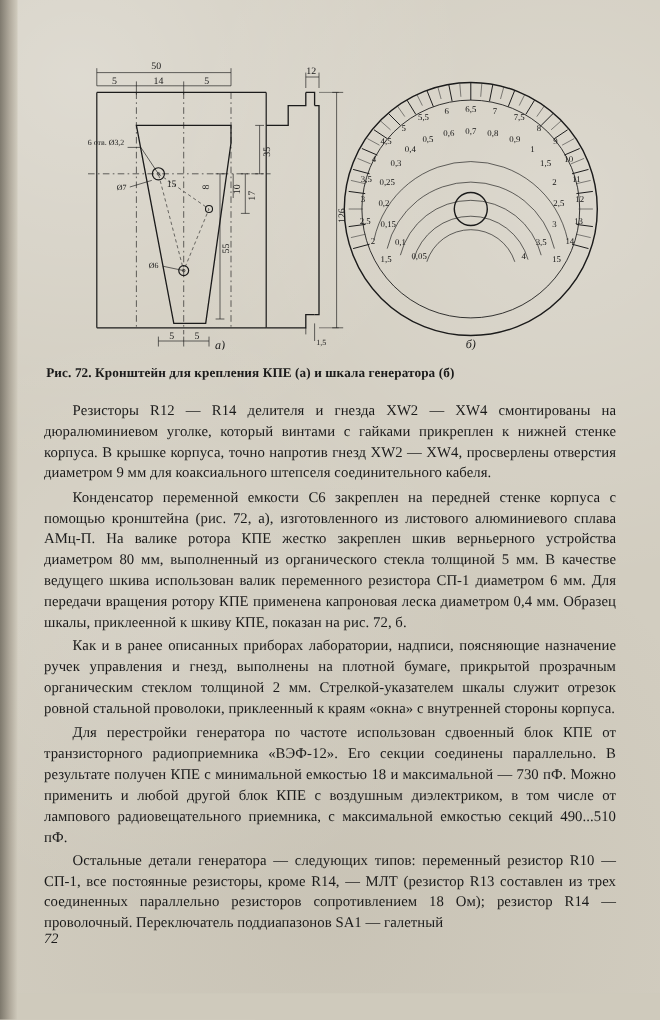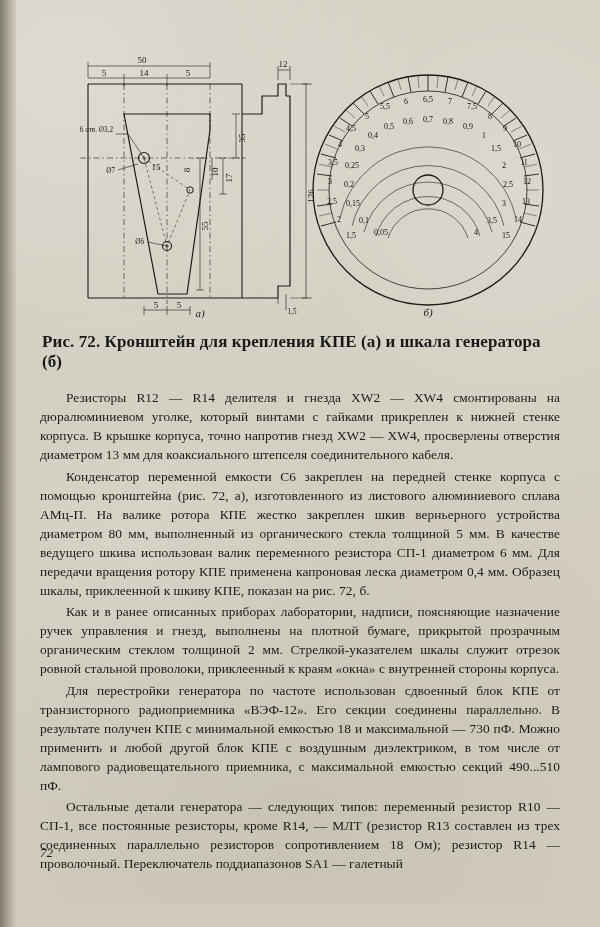--- a/index.html
+++ b/index.html
@@ -48,21 +48,21 @@
   }
   
   .figure {
     position: relative;
     width: 520px;
     height: 300px;
   }
   .fig-svg { display: block; }
   .caption {
     margin-top: 14px;
-    font-size: 17px;
+    font-size: 12px;
     font-weight: bold;
     text-align: left;
     letter-spacing: .1px;
     padding-left: 2px;
   }
   
   .body-text {
     margin-top: 16px;
     font-size: 13.4px;
     line-height: 1.42;
@@ -322,21 +322,21 @@
           <text class="lbl-dial" x="436" y="217" text-anchor="middle">4</text>
 
           <text class="lbl-part" x="388" y="298" text-anchor="middle">б)</text>
         </g>
       </svg>
     </div>
 
     <div class="caption">Рис. 72. Кронштейн для крепления КПЕ (а) и шкала генератора (б)</div>
 
     <div class="body-text">
-      <p>Резисторы R12 — R14 делителя и гнезда XW2 — XW4 смонтированы на дюралюминиевом уголке, который винтами с гайками прикреплен к нижней стенке корпуса. В крышке корпуса, точно напротив гнезд XW2 — XW4, просверлены отверстия диаметром 13 мм для коаксиального штепселя соединительного кабеля.</p>
+      <p>Резисторы R12 — R14 делителя и гнезда XW2 — XW4 смонтированы на дюралюминиевом уголке, который винтами с гайками прикреплен к нижней стенке корпуса. В крышке корпуса, точно напротив гнезд XW2 — XW4, просверлены отверстия диаметром 9 мм для коаксиального штепселя соединительного кабеля.</p>
       <p>Конденсатор переменной емкости С6 закреплен на передней стенке корпуса с помощью кронштейна (рис. 72, а), изготовленного из листового алюминиевого сплава АМц-П. На валике ротора КПЕ жестко закреплен шкив верньерного устройства диаметром 80 мм, выполненный из органического стекла толщиной 5 мм. В качестве ведущего шкива использован валик переменного резистора СП-1 диаметром 6 мм. Для передачи вращения ротору КПЕ применена капроновая леска диаметром 0,4 мм. Образец шкалы, приклеенной к шкиву КПЕ, показан на рис. 72, б.</p>
       <p>Как и в ранее описанных приборах лаборатории, надписи, поясняющие назначение ручек управления и гнезд, выполнены на плотной бумаге, прикрытой прозрачным органическим стеклом толщиной 2 мм. Стрелкой-указателем шкалы служит отрезок ровной стальной проволоки, приклеенный к краям «окна» с внутренней стороны корпуса.</p>
       <p>Для перестройки генератора по частоте использован сдвоенный блок КПЕ от транзисторного радиоприемника «ВЭФ-12». Его секции соединены параллельно. В результате получен КПЕ с минимальной емкостью 18 и максимальной — 730 пФ. Можно применить и любой другой блок КПЕ с воздушным диэлектриком, в том числе от лампового радиовещательного приемника, с максимальной емкостью секций 490...510 пФ.</p>
       <p>Остальные детали генератора — следующих типов: переменный резистор R10 — СП-1, все постоянные резисторы, кроме R14, — МЛТ (резистор R13 составлен из трех соединенных параллельно резисторов сопротивлением 18 Ом); резистор R14 — проволочный. Переключатель поддиапазонов SA1 — галетный</p>
     </div>
   </div>
 
   <div class="page-number">72</div>
 </div>
 

